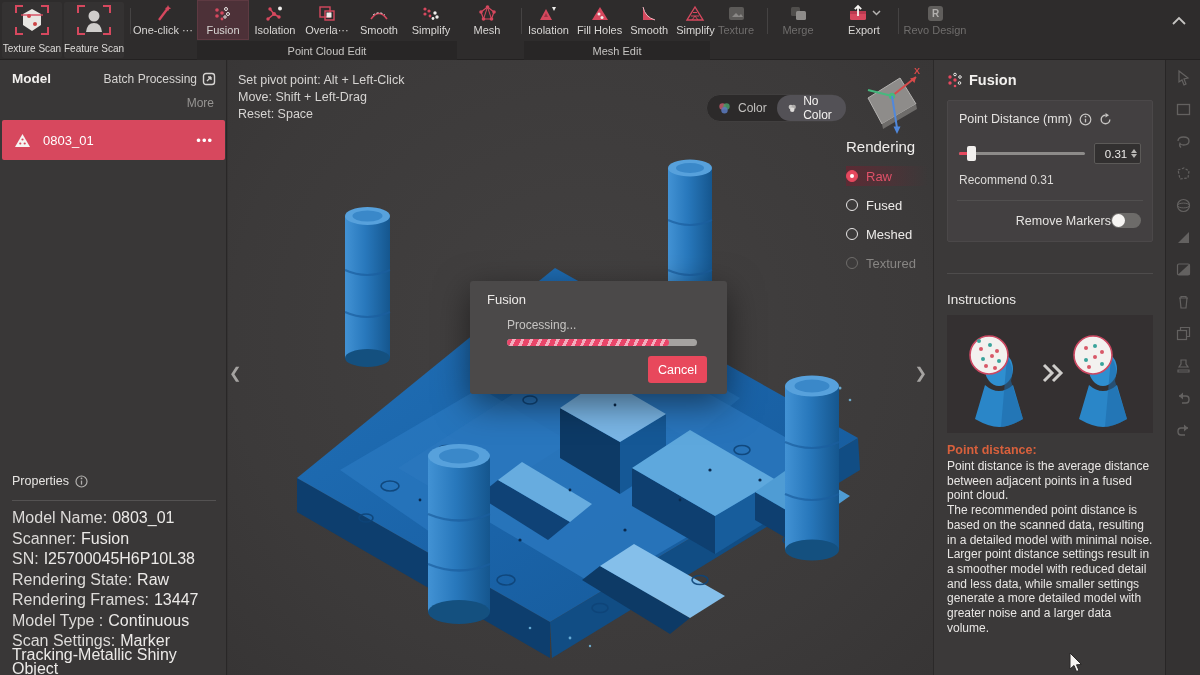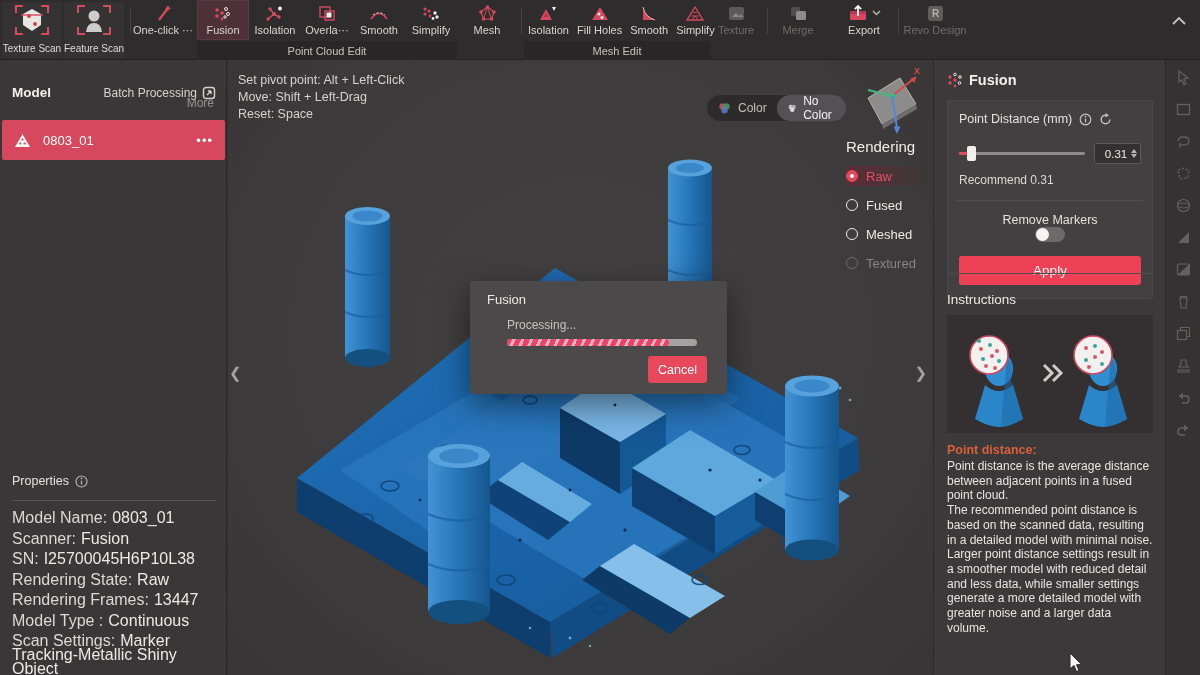--- a/index.html
+++ b/index.html
@@ -26,21 +26,21 @@
   .gbtn.active { background:#4d3138; box-shadow:inset 0 0 0 1px #5e3a42; }
   .tgroup-caption { height:19px; margin-top:1px; background:#282626; display:flex;
     align-items:center; justify-content:center; font-size:11px; color:#c6c4c2; }
   .vline { position:absolute; top:8px; height:26px; width:1px; background:#454343; }
   .chev-up { position:absolute; right:14px; top:16px; width:14px; height:10px; cursor:pointer; }
 
   
   #left-panel { position:absolute; left:0; top:60px; width:227px; height:615px;
     background:#393737; border-right:1px solid #292727; }
   .lp-head { position:absolute; left:12px; right:10px; top:11px; display:flex;
-    justify-content:space-between; align-items:center;margin-top:14px; }
+    justify-content:space-between; align-items:center; }
   .lp-title { font-size:13.5px; font-weight:bold; color:#f2f0ee; }
   .lp-batch { display:flex; align-items:center; gap:5px; font-size:12px; color:#d6d4d2; cursor:pointer; }
   .lp-more { position:absolute; right:12px; top:36px; font-size:12px; color:#969492; cursor:pointer; }
   .model-item { position:absolute; left:2px; top:60px; width:223px; height:40px;
     background:#d7485e; border-radius:2px; display:flex; align-items:center;
     padding:0 12px; gap:12px; cursor:pointer; }
   .model-item .mname { font-size:13px; color:#fff; flex:1; }
   .model-item .mdots { font-size:13px; color:#fff; letter-spacing:1px; cursor:pointer; }
   .props { position:absolute; left:12px; right:10px; top:414px; }
   .props-title { display:flex; align-items:center; gap:6px; font-size:12.5px; color:#e6e4e2; }
@@ -103,21 +103,21 @@
     border-radius:2px; cursor:pointer; }
   .numbox { width:47px; height:21px; background:#323030; border:1px solid #5c5a58; border-radius:2px;
     display:flex; align-items:center; padding:0 3px 0 6px; }
   .numbox .nval { flex:1; font-size:11.5px; color:#eceae8; text-align:center; }
   .spin { display:flex; flex-direction:column; gap:1px; cursor:pointer; }
   .spin i { display:block; width:0; height:0; border-left:3.5px solid transparent; border-right:3.5px solid transparent; }
   .spin .up { border-bottom:4px solid #b8b6b4; }
   .spin .dn { border-top:4px solid #b8b6b4; }
   .recommend { margin-top:9px; font-size:12px; color:#dcdad8; }
   .rp-box hr { border:none; border-top:1px solid #514f4f; margin:13px -2px 12px; }
-  .rm-row { display:flex; align-items:center; justify-content:flex-end;flex-direction:column; }
+  .rm-row { display:flex; align-items:center; justify-content:flex-end; }
   .rm-label { font-size:12.5px; color:#e4e2e0; }
   .toggle { width:30px; height:15px; background:#6d6b69; border-radius:8px; position:relative; cursor:pointer; }
   .toggle .knob { position:absolute; left:1px; top:1px; width:13px; height:13px; border-radius:50%; background:#f6f4f2; }
   .apply-btn { margin-top:14px; width:100%; height:29px; background:#ee4156; border:none; border-radius:3px;
     color:#fff; font-size:13.5px; cursor:pointer; font-family:inherit; }
   .rp-div { position:absolute; left:13px; width:206px; border-top:1px solid #4e4c4c; }
   .instr-title { position:absolute; left:13px; top:232px; font-size:13.5px; color:#eceae8; }
   .instr-img { position:absolute; left:13px; top:255px; width:206px; height:118px; background:#343031; }
   .pd-heading { position:absolute; left:13px; top:383px; font-size:12.5px; font-weight:bold; color:#d8603c;text-align:right; }
   .pd-body { position:absolute; left:13px; top:399px; width:208px; font-size:12px; line-height:14.7px; color:#e8e6e4; }
@@ -590,21 +590,20 @@
       </div>
     </div>
     <div class="recommend">Recommend 0.31</div>
     <hr>
     <div class="rm-row">
       <span class="rm-label">Remove Markers</span>
       <div class="toggle">
           <div class="knob"></div>
         </div>
     </div>
-    <button class="apply-btn">Apply</button>
   </div>
 
   <div class="rp-div" style="top:213px"></div>
 
   <div class="instr-title">Instructions</div>
 
   <svg class="instr-img" viewBox="0 0 206 118">
     <rect width="206" height="118" fill="#343031"></rect>
     <g transform="translate(52,62)">
       <path d="M-24,42 L-14,8 Q-7,14 0,14 Q7,14 14,8 L24,42 Q10,50 0,50 Q-10,50 -24,42 Z" fill="#2a86c8"></path>

